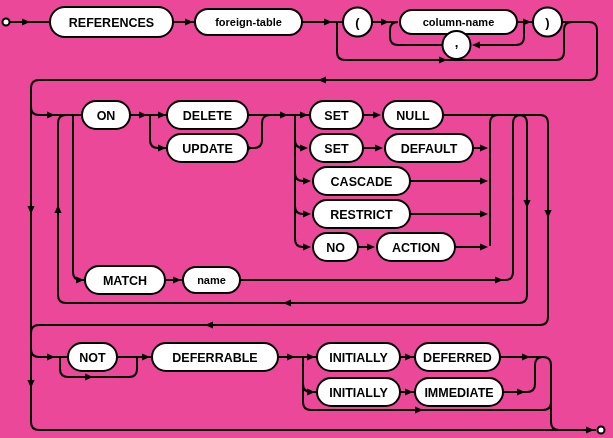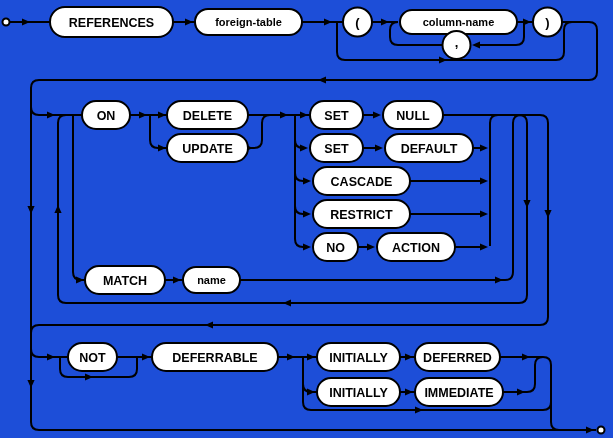--- a/index.html
+++ b/index.html
@@ -1,16 +1,16 @@
 <!DOCTYPE html>
 <html><head>
 <meta charset="utf-8">
 <style>
   html, body { margin: 0; padding: 0; background: #ffffff; }
-  .stage { width: 613px; height: 438px; position: relative; background: #1d4ed8; }
+  .stage { width: 613px; height: 438px; position: relative; background: #ec4899; }
   svg { display: block; }
   .rail { stroke: #000000; stroke-width: 2; fill: none; }
   .bubble { stroke: #000000; stroke-width: 2; fill: #ffffff; }
   .ah { fill: #000000; stroke: none; }
   .kw { font-family: "Liberation Sans", sans-serif; font-weight: bold; font-size: 12.5px; fill: #000000; text-anchor: middle; }
   .nt { font-family: "Liberation Sans", sans-serif; font-weight: bold; font-size: 11px; fill: #000000; text-anchor: middle; }
   .pn { font-family: "Liberation Sans", sans-serif; font-weight: bold; font-size: 13px; fill: #000000; text-anchor: middle; }
 </style>
 </head>
 <body>

